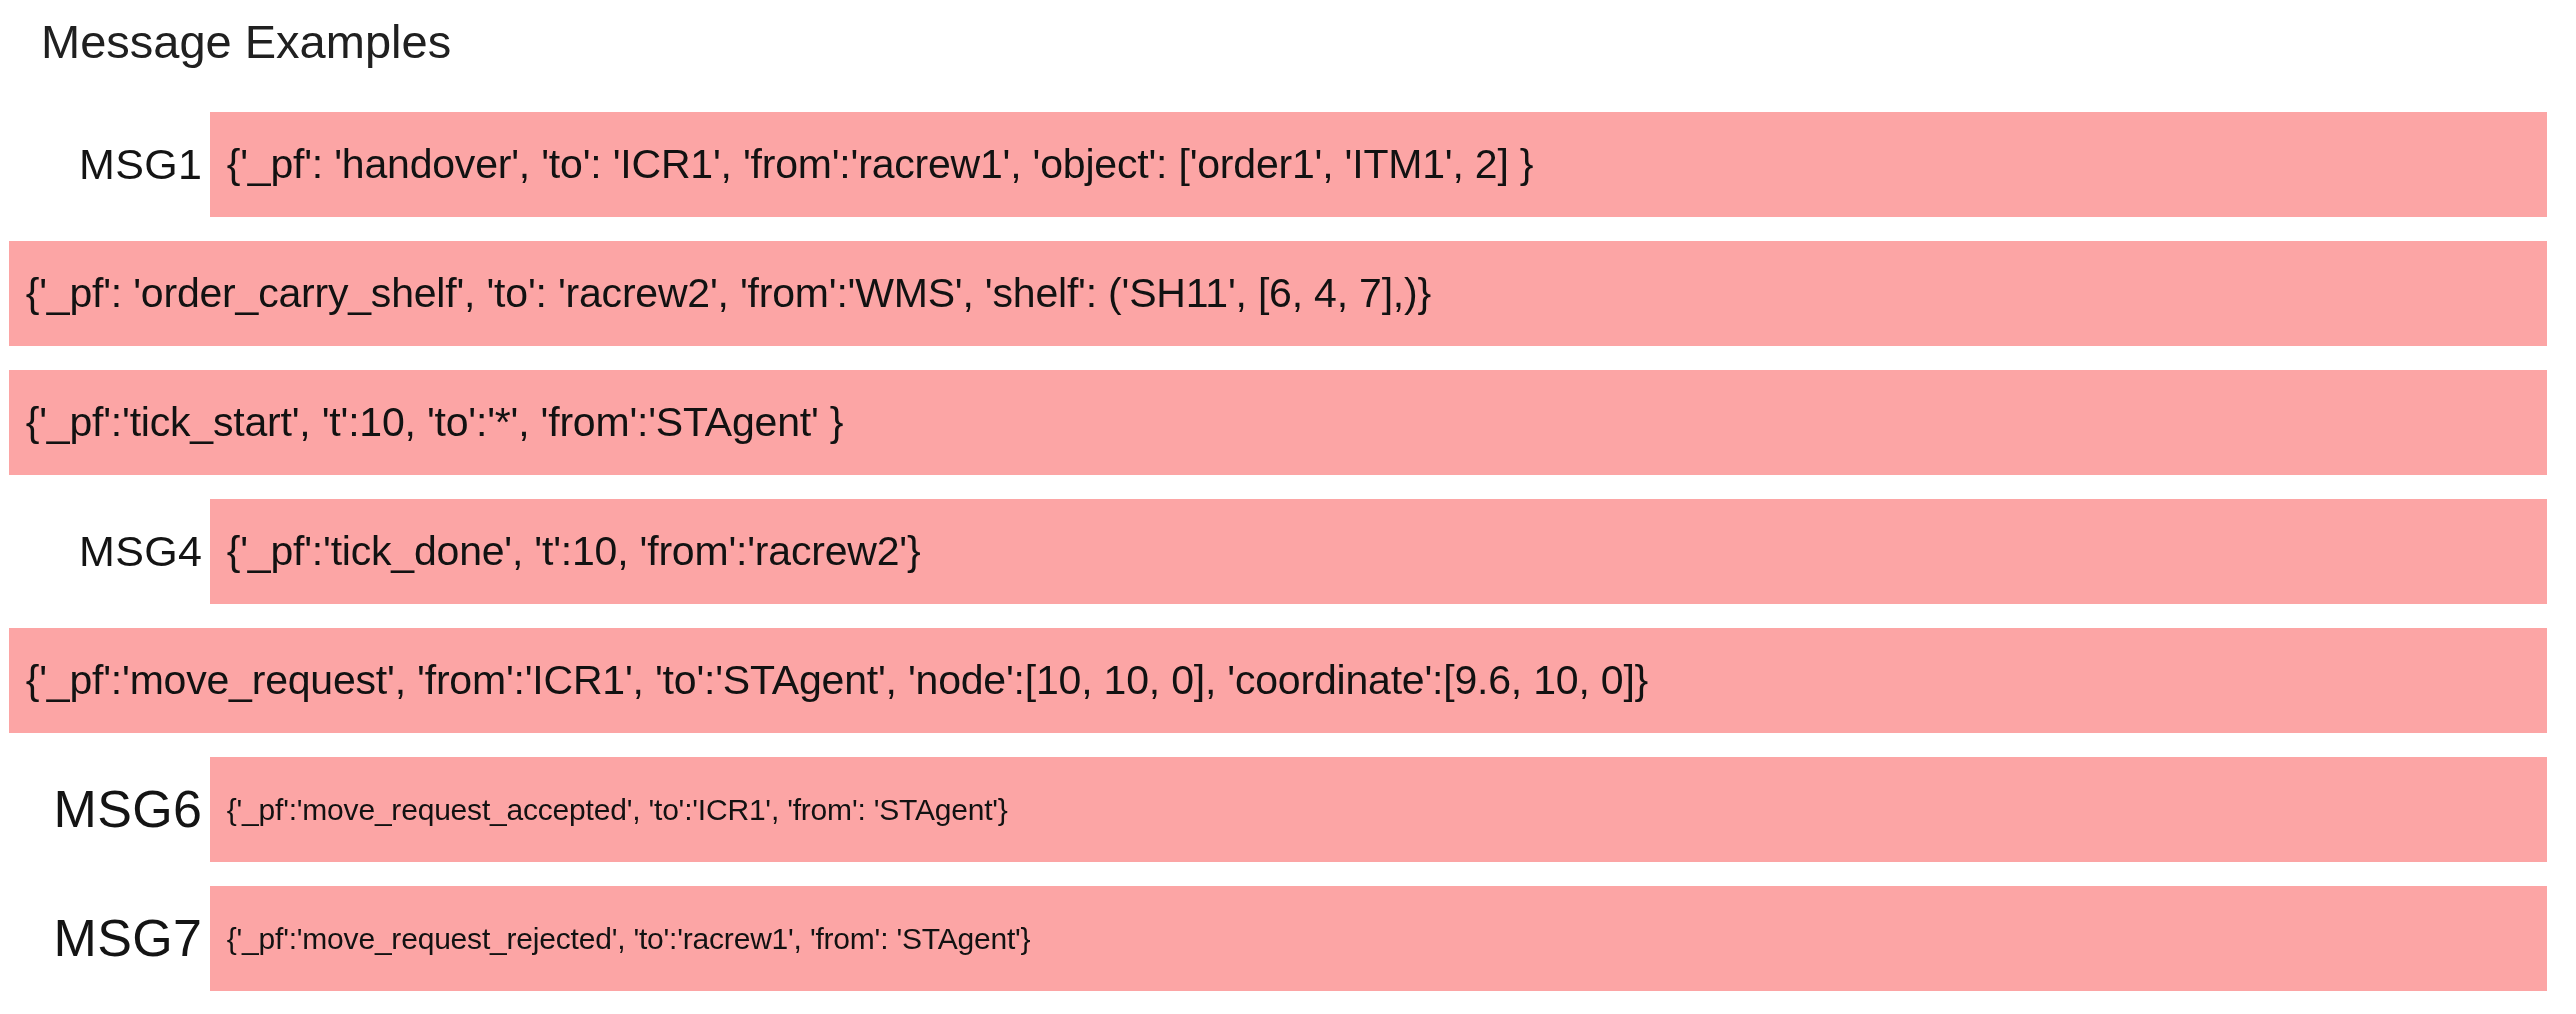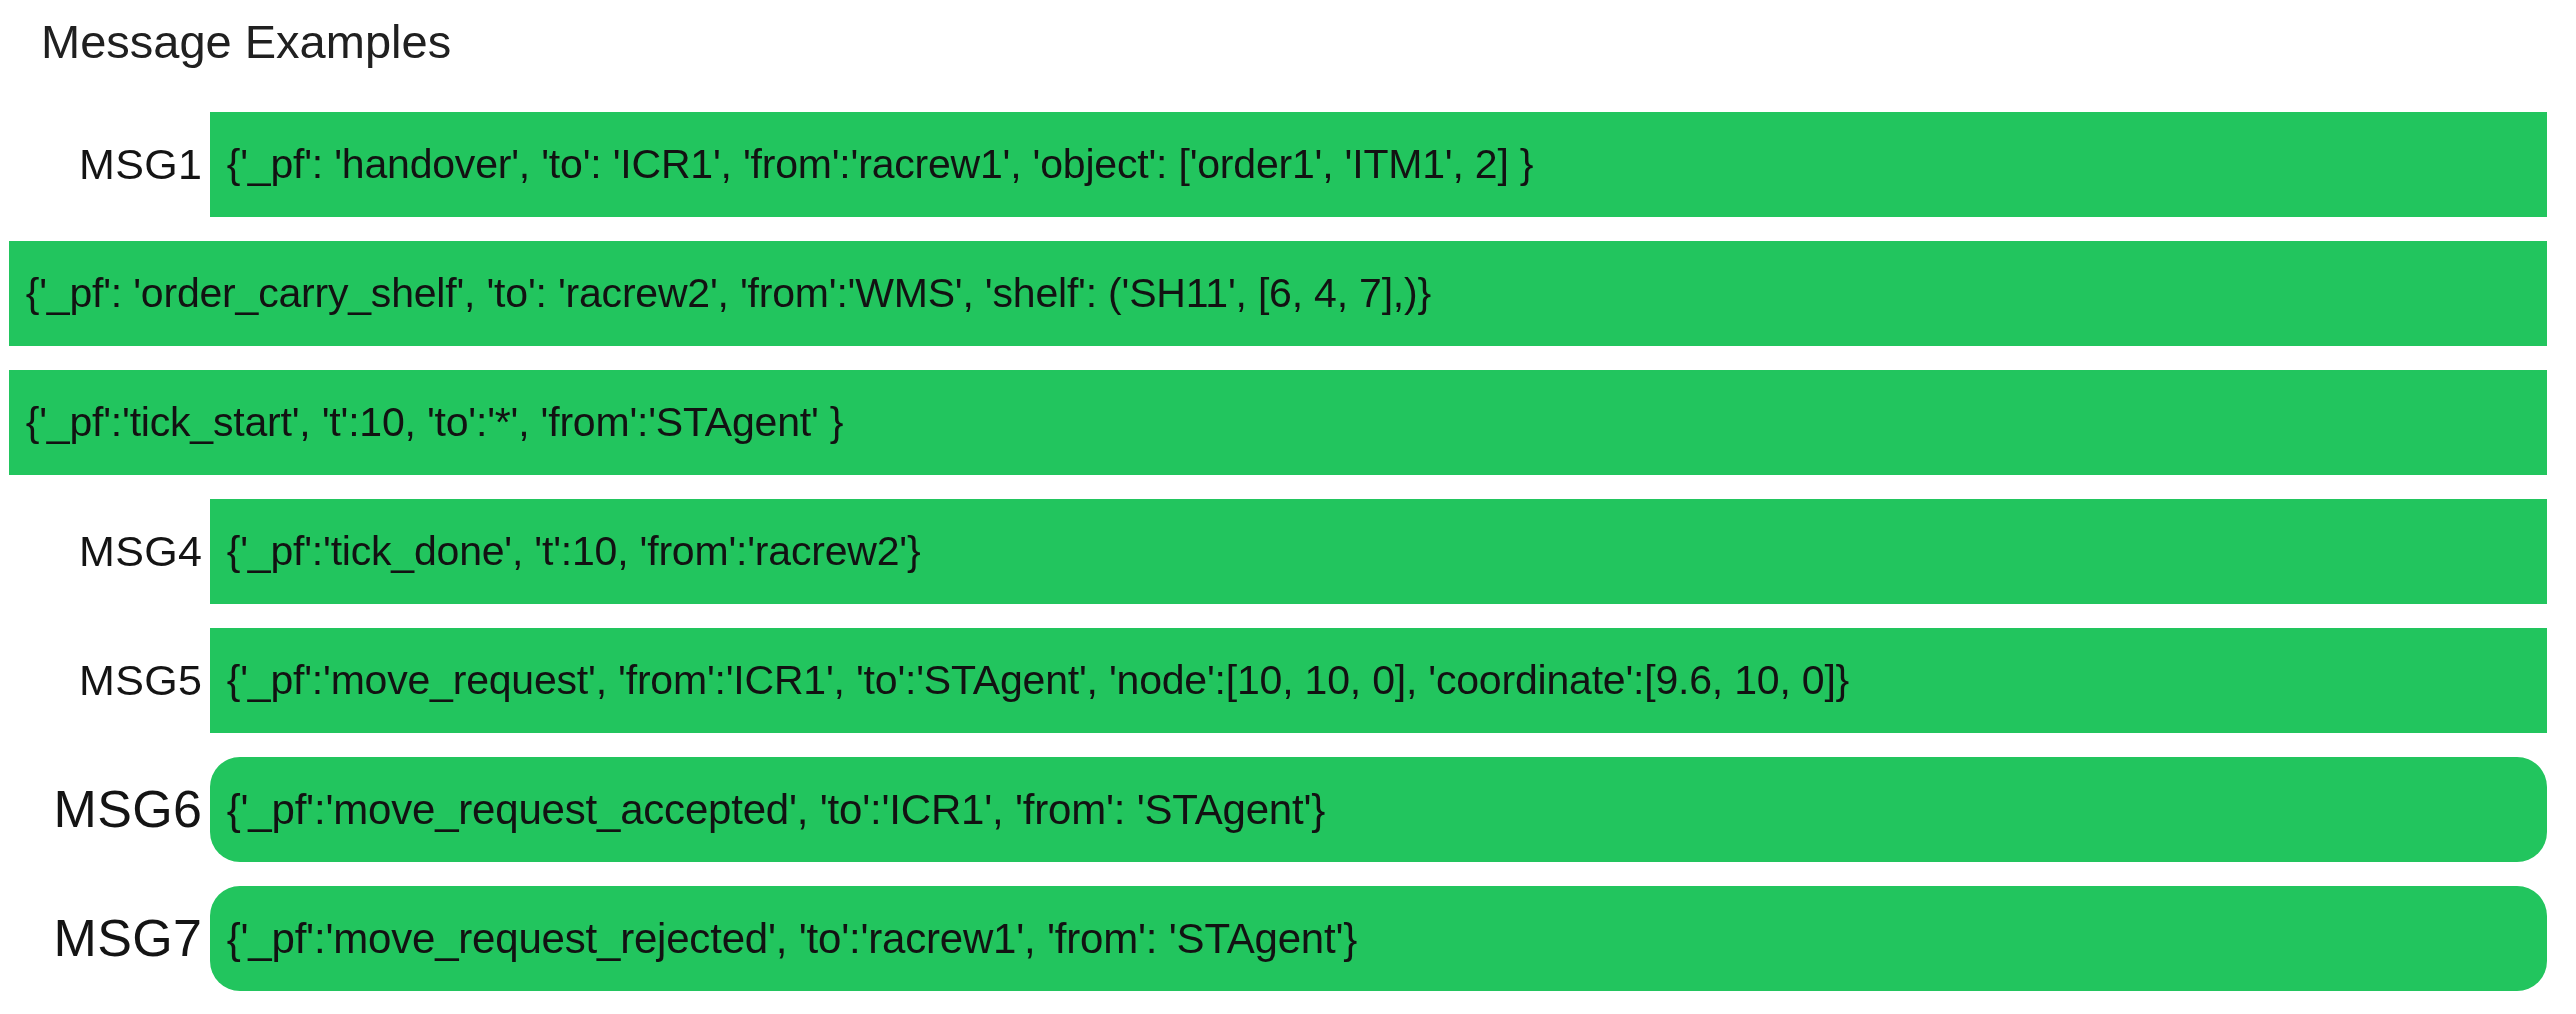--- a/index.html
+++ b/index.html
@@ -64,36 +64,35 @@
     letter-spacing: 0.4px;
   }
 
   .msg-row.small .msg-label {
     font-size: 52px;
   }
 
   .msg-body {
     flex: 1 1 auto;
     margin-right: 38px;
-    background: #22c55e;
+    background: #fca5a5;
     display: flex;
     align-items: center;
     padding-left: 16.7px;
     box-sizing: border-box;
     font-size: 41px;
     line-height: 49px;
     color: #121212;
     white-space: nowrap;
     overflow: hidden;
     letter-spacing: -0.2px;
   }
 
   .msg-row.small .msg-body {
-    font-size: 42px;
-    border-radius: 30px;
+    font-size: 30px;
   }
 </style>
 </head>
 <body>
 
 <div class="page">
 
   <div class="page-title">Message Examples</div>
 
   <div class="msg-list">
@@ -110,21 +109,20 @@
     <div class="msg-row">
       <div class="msg-body">{'_pf':'tick_start', 't':10, 'to':'*', 'from':'STAgent' }</div>
     </div>
 
     <div class="msg-row">
       <div class="msg-label">MSG4</div>
       <div class="msg-body">{'_pf':'tick_done', 't':10, 'from':'racrew2'}</div>
     </div>
 
     <div class="msg-row">
-      <div class="msg-label">MSG5</div>
       <div class="msg-body">{'_pf':'move_request', 'from':'ICR1', 'to':'STAgent', 'node':[10, 10, 0], 'coordinate':[9.6, 10, 0]}</div>
     </div>
 
     <div class="msg-row small">
       <div class="msg-label">MSG6</div>
       <div class="msg-body">{'_pf':'move_request_accepted', 'to':'ICR1', 'from': 'STAgent'}</div>
     </div>
 
     <div class="msg-row small">
       <div class="msg-label">MSG7</div>

